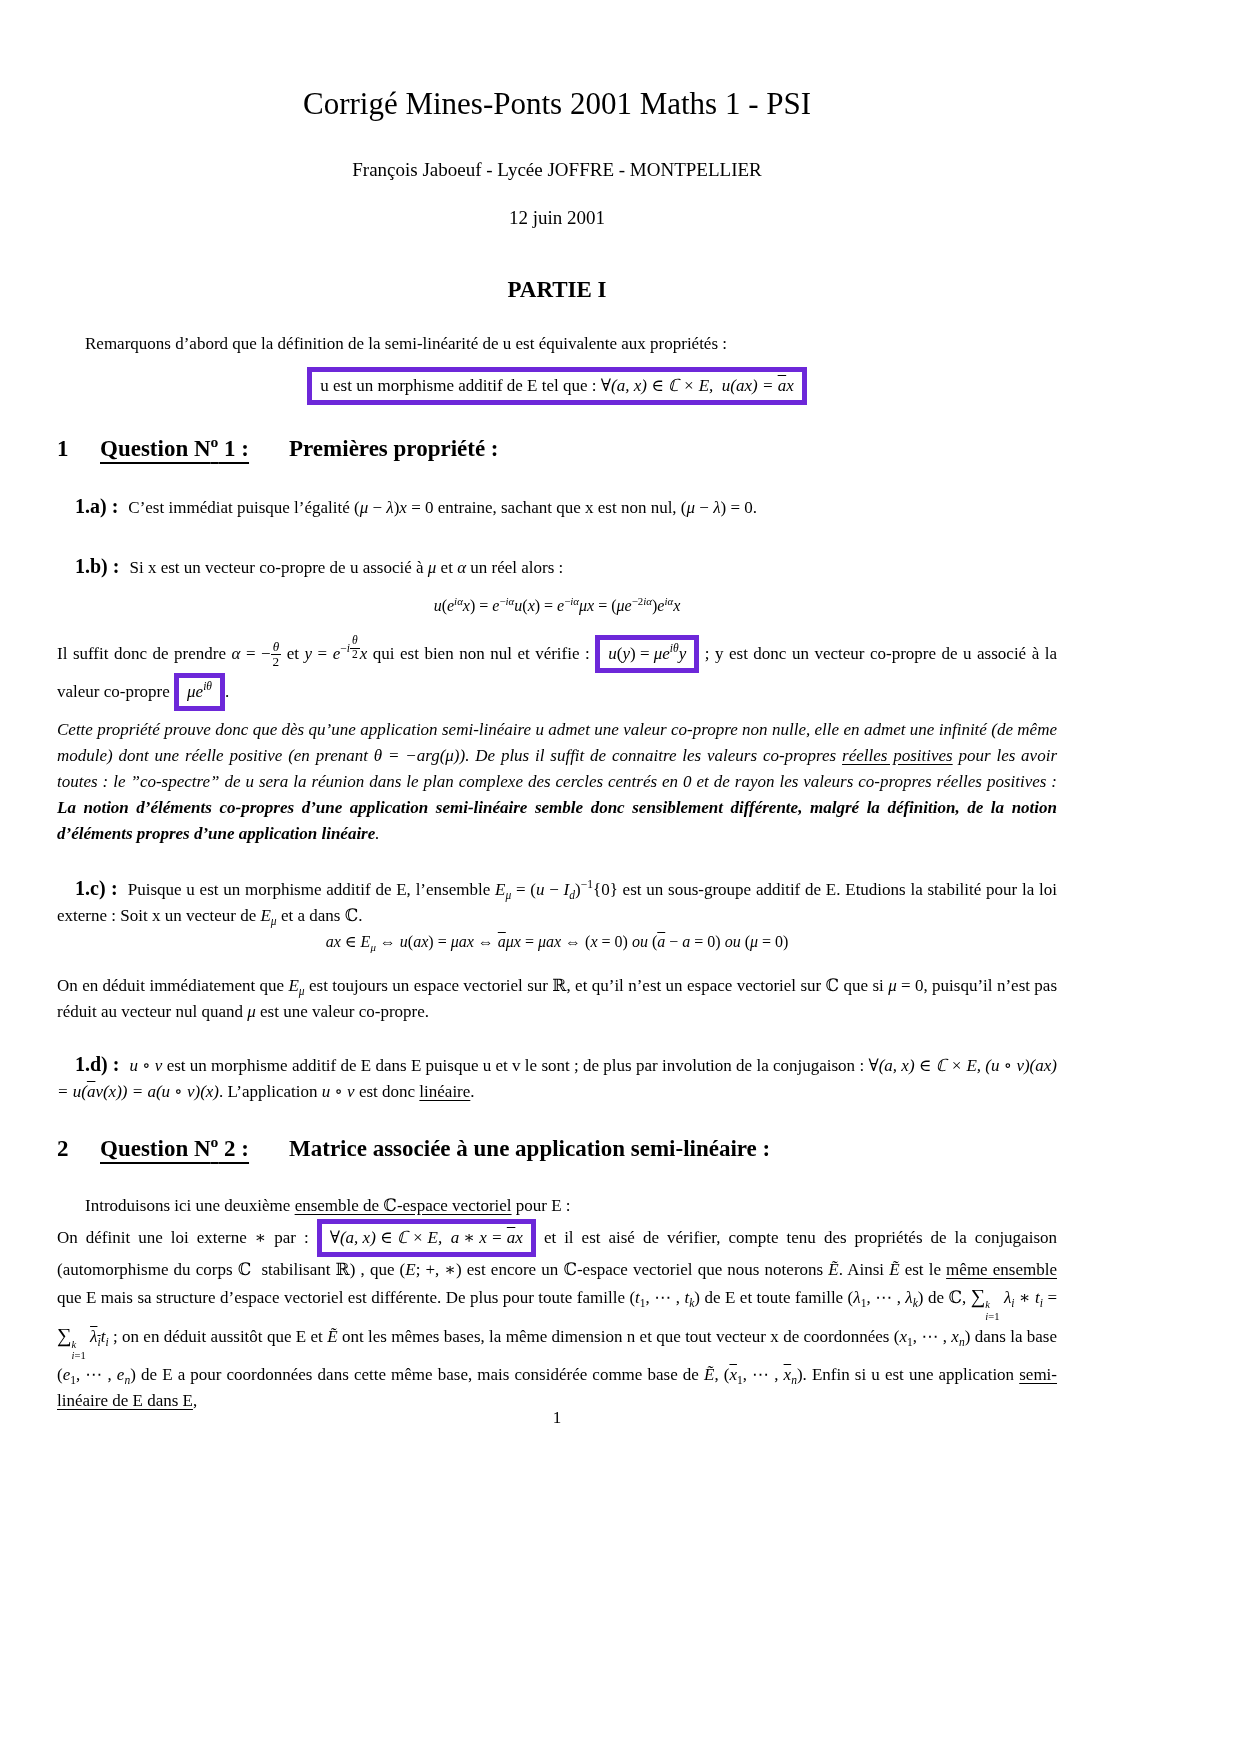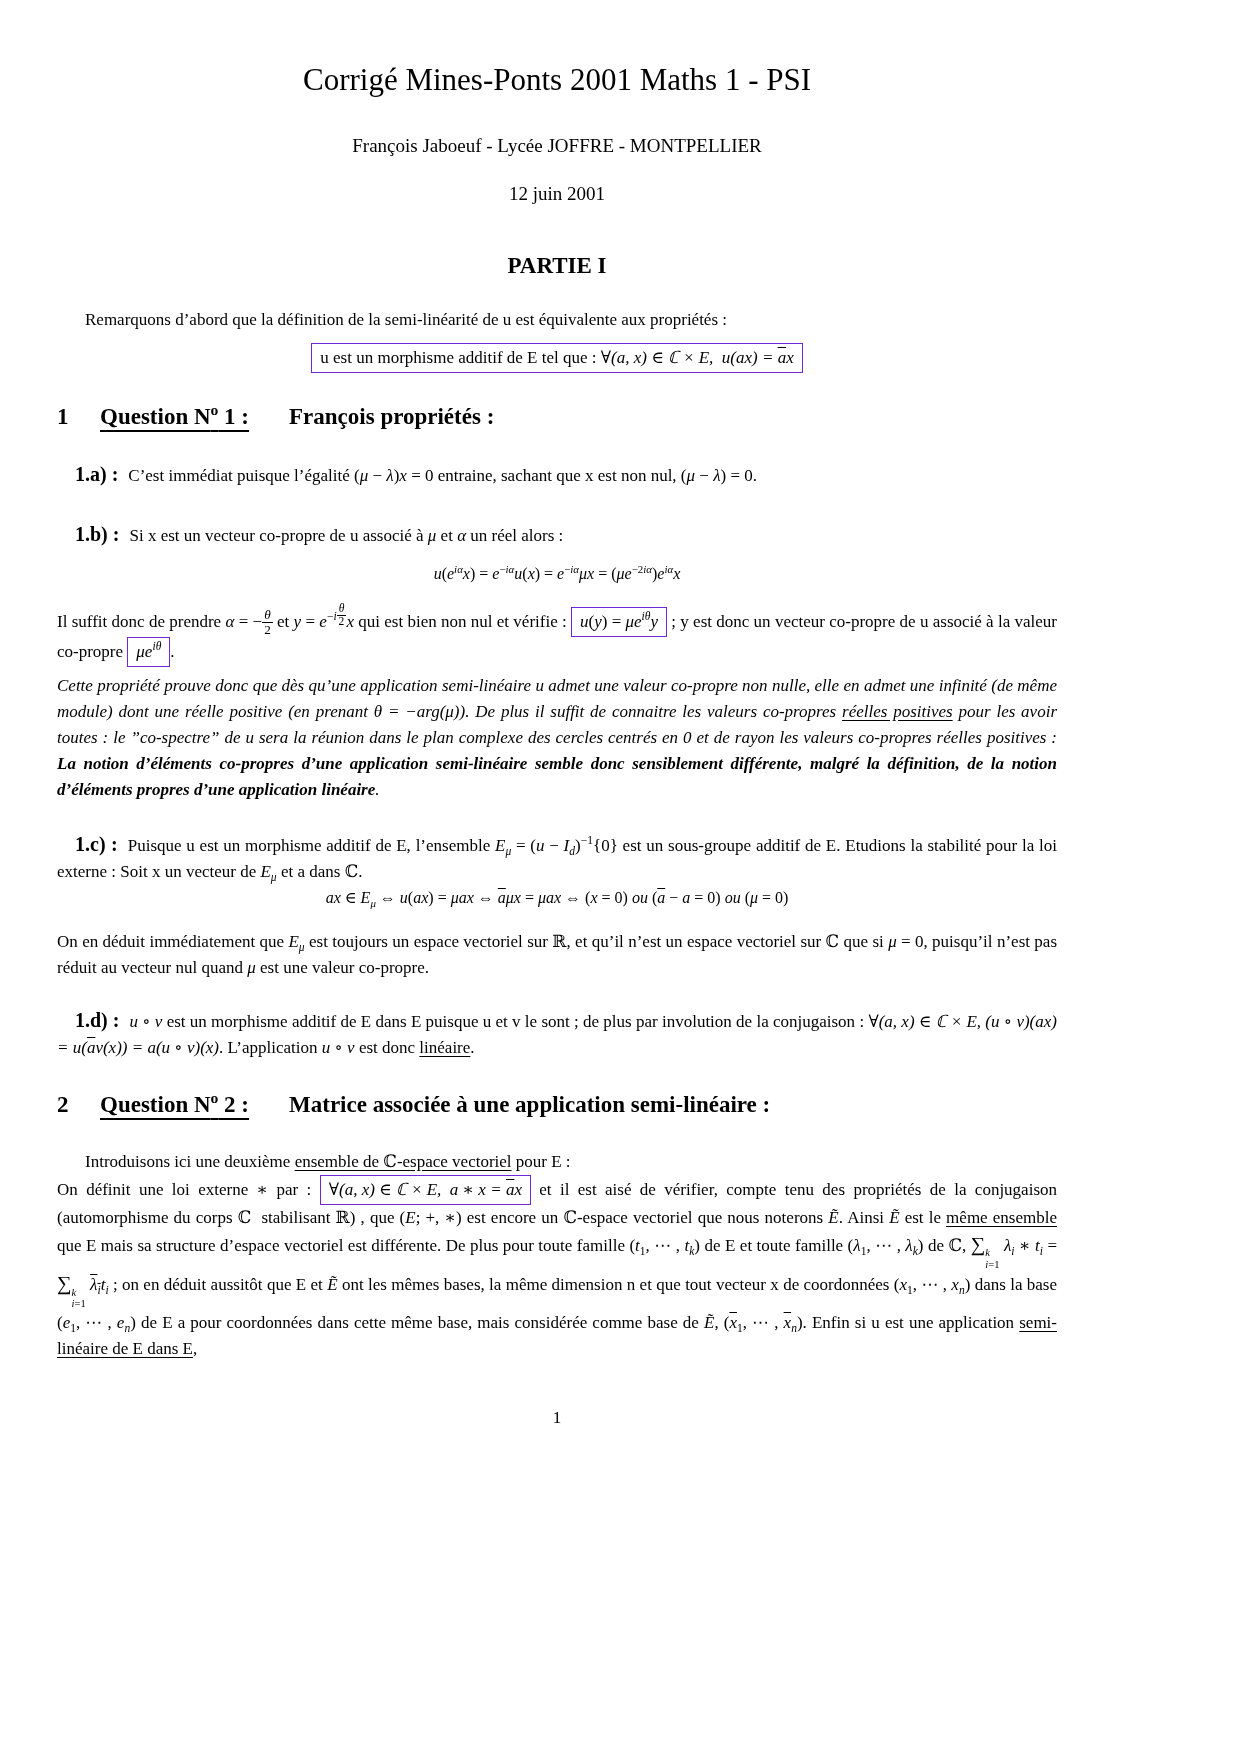--- a/index.html
+++ b/index.html
@@ -1,31 +1,31 @@
 <!DOCTYPE html>
 <html><head>
 <meta charset="utf-8">
 <style>
   * { margin:0; padding:0; box-sizing:border-box; }
   html,body { background:#ffffff; }
   body { font-family:"Liberation Serif","DejaVu Serif",serif; color:#000; }
-  .page { position:relative; width:1240px; height:1754px; background:#fff; padding:62px 183px 0 57px; overflow:hidden; }
+  .page { position:relative; width:1240px; height:1754px; background:#fff; padding:86px 183px 0 57px; overflow:hidden; }
 
   .doc-title { text-align:center; font-size:31px; font-weight:normal; line-height:36px; margin-bottom:36px; }
   .author-line { text-align:center; font-size:19px; line-height:24px; margin-bottom:24px; }
   .date-line { text-align:center; font-size:19px; line-height:24px; margin-bottom:46px; }
 
   .partie-heading { text-align:center; font-size:23px; font-weight:bold; line-height:28px; margin-bottom:27px; }
 
   .para { font-size:17px; line-height:26px; text-align:justify; }
   .p-intro { text-indent:28px; margin-bottom:10px; }
   .p-note { margin-bottom:24px; }
   .center-line { text-align:center; margin-bottom:16px; font-size:17px; }
 
-  .mathbox { display:inline-block; border:1px solid #6d28d9; padding:3px 8px; line-height:22px; }
+  .mathbox { display:inline-block; border:5px solid #6d28d9; padding:3px 8px; line-height:22px; }
 
   .section-heading { display:flex; align-items:baseline; font-size:23px; font-weight:bold; line-height:28px; margin:30px 0 30px 0; }
   .sec-num { min-width:43px; }
   .sec-title { text-decoration:underline; text-decoration-thickness:1.5px; text-underline-offset:6px; }
   .sec-subtitle { margin-left:40px; }
 
   .item-para { text-indent:18px; }
   .sub-label { font-weight:bold; font-size:20px; margin-right:10px; }
   .i-a { margin-bottom:32px; }
   .i-b { margin-bottom:12px; }
@@ -72,21 +72,21 @@
   <p class="para p-intro">Remarquons d’abord que la définition de la semi-linéarité de u est équivalente aux propriétés :</p>
 
   <div class="center-line">
     <span class="mathbox">u est un morphisme additif de E tel que : <i>∀(a, x) ∈ ℂ × E,&nbsp; u(ax) = <span class="ov">a</span>x</i></span>
   </div>
 
 
   <div class="section-heading">
     <span class="sec-num">1</span>
     <span class="sec-title">Question N<sup>o</sup> 1 :</span>
-    <span class="sec-subtitle">François propriétés :</span>
+    <span class="sec-subtitle">Premières propriété :</span>
   </div>
 
   <p class="para item-para i-a"><span class="sub-label">1.a) :</span><span>C’est immédiat puisque l’égalité (<i>μ</i> − <i>λ</i>)<i>x</i> = 0 entraine, sachant que x est non nul, (<i>μ</i> − <i>λ</i>) = 0.</span></p>
 
   <p class="para item-para i-b"><span class="sub-label">1.b) :</span><span>Si x est un vecteur co-propre de u associé à <i>μ</i> et <i>α</i> un réel alors :</span></p>
 
   <div class="display-math"><i>u</i>(<i>e</i><sup><i>iα</i></sup><i>x</i>) = <i>e</i><sup>−<i>iα</i></sup><i>u</i>(<i>x</i>) = <i>e</i><sup>−<i>iα</i></sup><i>μx</i> = (<i>μe</i><sup>−2<i>iα</i></sup>)<i>e</i><sup><i>iα</i></sup><i>x</i></div>
 
   <p class="para p-followup-b">Il suffit donc de prendre <i>α</i> = −<span class="frac"><span class="fn"><i>θ</i></span><span class="fd">2</span></span> et <i>y</i> = <i>e</i><sup>−<i>i</i><span class="frac"><span class="fn"><i>θ</i></span><span class="fd">2</span></span></sup><i>x</i> qui est bien non nul et vérifie : <span class="mathbox"><i>u</i>(<i>y</i>) = <i>μe</i><sup><i>iθ</i></sup><i>y</i></span> ; y est donc un vecteur co-propre de u associé à la valeur co-propre <span class="mathbox"><i>μe</i><sup><i>iθ</i></sup></span>.</p>
 

